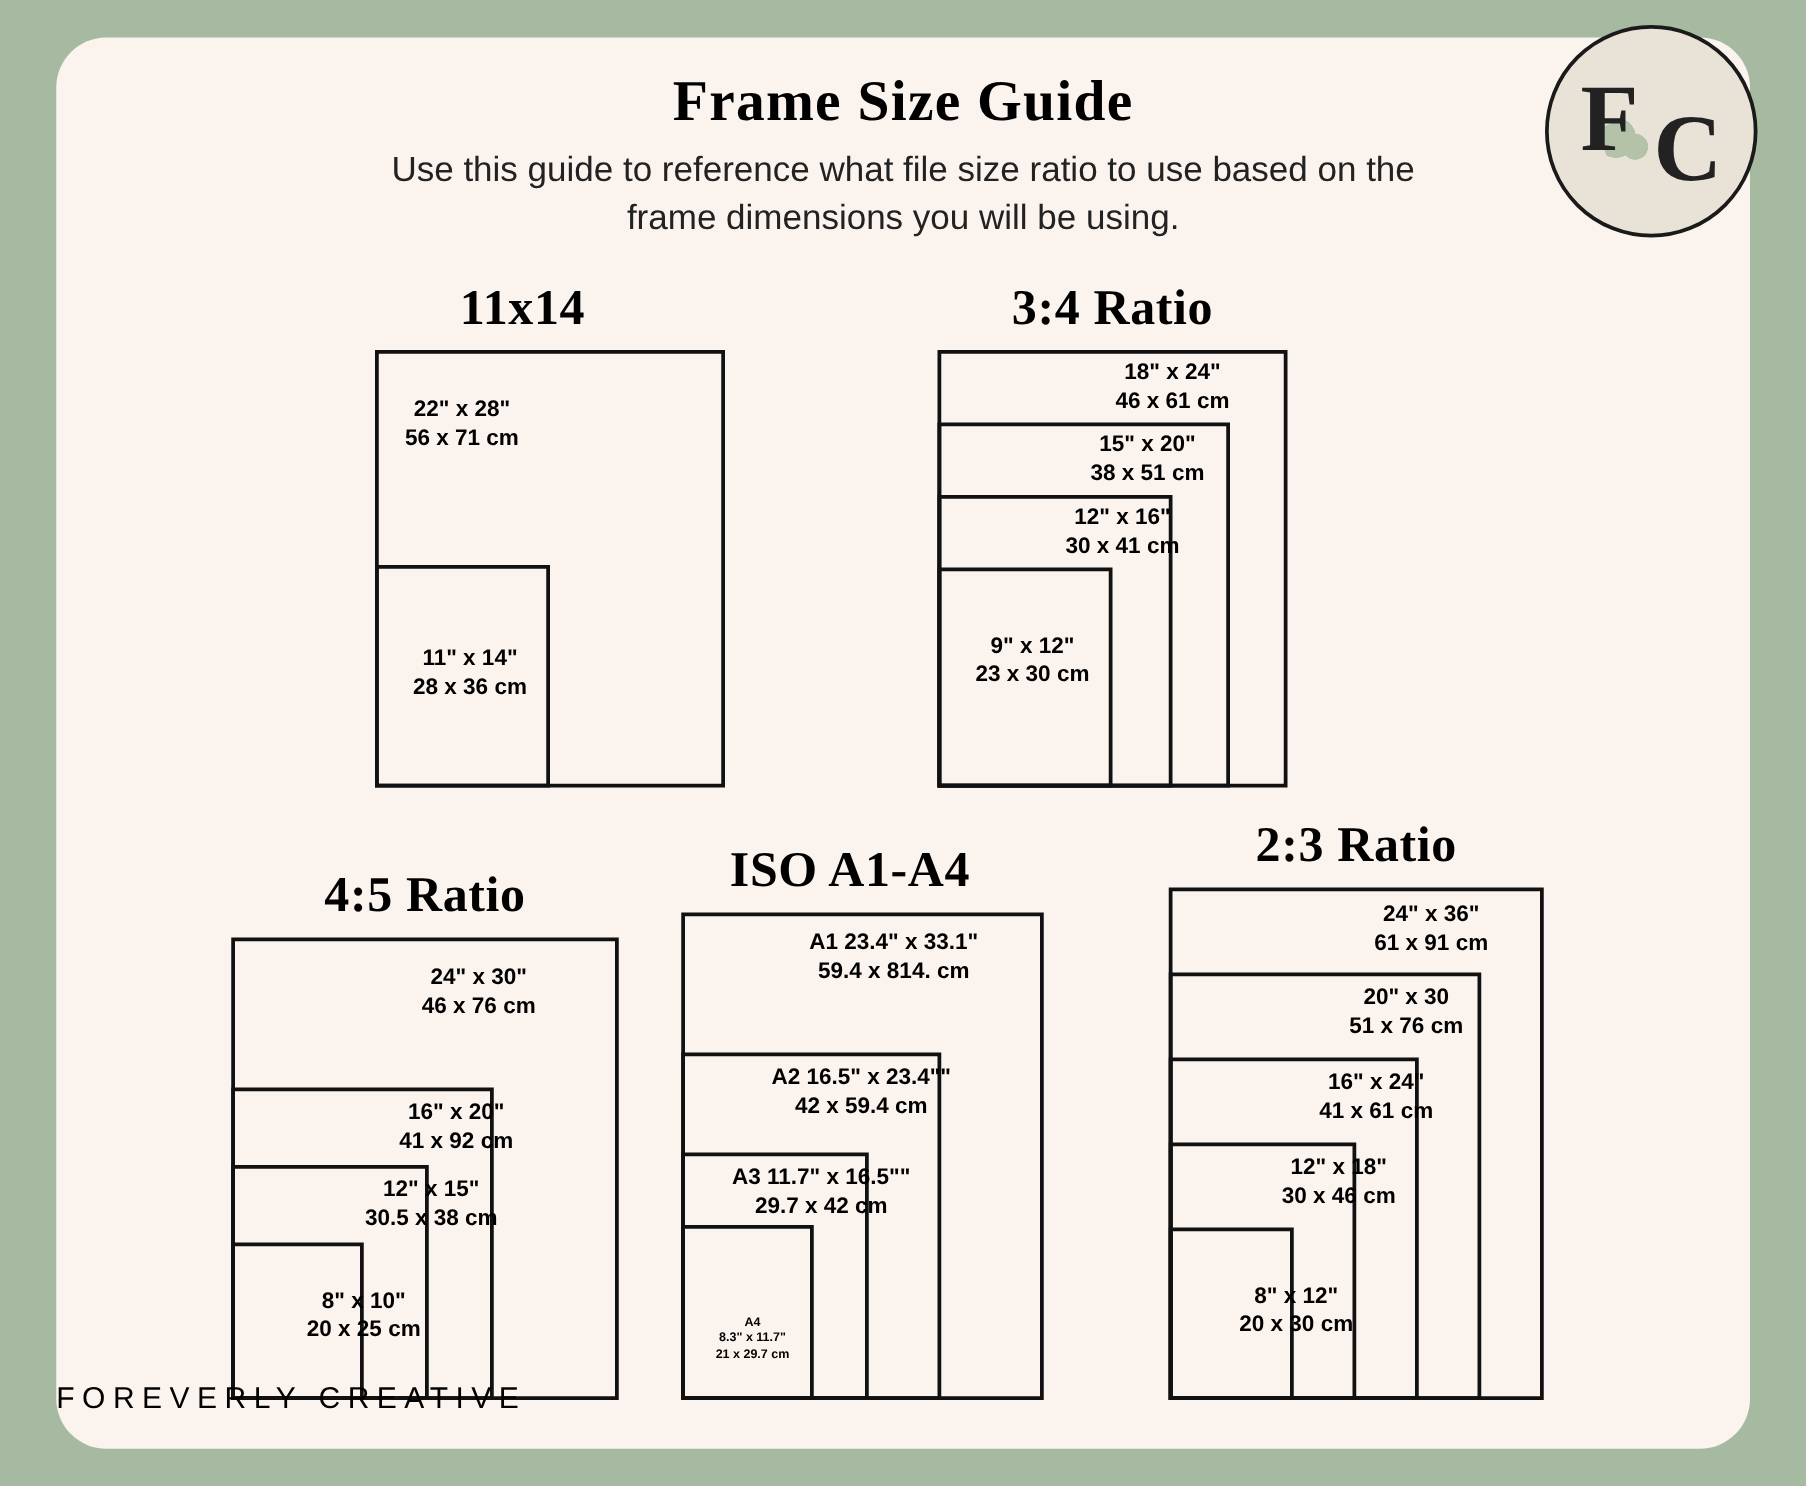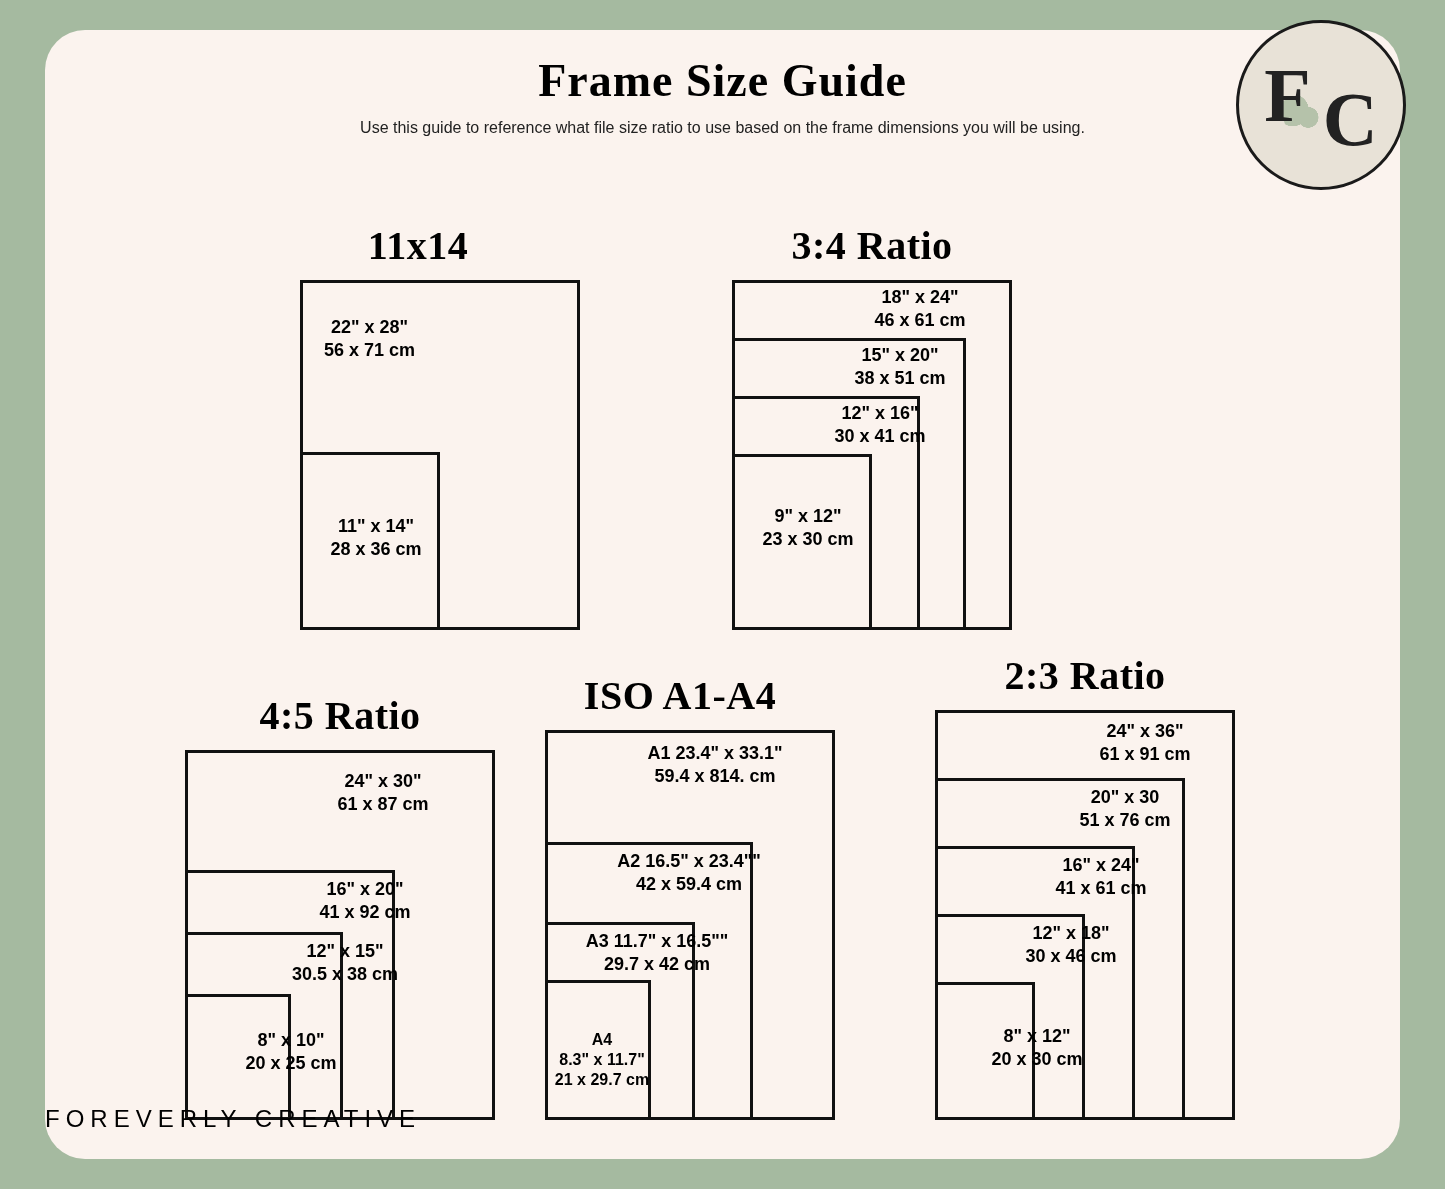--- a/index.html
+++ b/index.html
@@ -19,21 +19,21 @@
     .title {
       font-family: Georgia, "Times New Roman", serif;
       font-weight:900;
       font-size:46px;
       text-align:center;
       padding-top:24px;
       letter-spacing:1px;
     }
     .subtitle {
       text-align:center;
-      font-size:16px;
+      font-size:28px;
       color:#222;
       max-width:840px;
       margin:10px auto 0 auto;
       line-height:1.35;
     }
     .logo {
       position:absolute;
       top:-10px; right:-6px;
       width:170px; height:170px;
       border-radius:50%;
@@ -112,21 +112,21 @@
     <div class="frame" style="width:280px;height:350px;"></div>
     <div class="lbl" style="left:24px; top:36px;">
       <span>22" x 28"</span><span class="line2">56 x 71 cm</span>
     </div>
     <div class="frame" style="width:140px;height:178px;"></div>
     <div class="lbl" style="left:26px; bottom:70px; width:100px; text-align:center;">
       <span>11" x 14"</span><span class="line2">28 x 36 cm</span>
     </div>
   </div>
 
-  <div class="group" style="left:687px; top:250px; width:280px; height:350px;">
+  <div class="group" style="left:705px; top:250px; width:280px; height:350px;">
     <div class="section-title">3:4 Ratio</div>
     <div class="frame" style="width:280px;height:350px;"></div>
     <div class="lbl" style="left:108px; top:6px; text-align:center; width:160px;">
       <span>18" x 24"</span><span class="line2">46 x 61 cm</span>
     </div>
     <div class="frame" style="width:234px;height:292px;"></div>
     <div class="lbl" style="left:88px; top:64px; text-align:center; width:160px;">
       <span>15" x 20"</span><span class="line2">38 x 51 cm</span>
     </div>
     <div class="frame" style="width:188px;height:234px;"></div>
@@ -136,21 +136,21 @@
     <div class="frame" style="width:140px;height:176px;"></div>
     <div class="lbl" style="left:16px; bottom:80px; text-align:center; width:120px;">
       <span>9" x 12"</span><span class="line2">23 x 30 cm</span>
     </div>
   </div>
 
   <div class="group" style="left:140px; top:720px; width:310px; height:370px;">
     <div class="section-title">4:5 Ratio</div>
     <div class="frame" style="width:310px;height:370px;"></div>
     <div class="lbl" style="left:108px; top:20px; text-align:center; width:180px;">
-      <span>24" x 30"</span><span class="line2">61 x 87 cm</span>
+      <span>24" x 30"</span><span class="line2">46 x 76 cm</span>
     </div>
     <div class="frame" style="width:210px;height:250px;"></div>
     <div class="lbl" style="left:90px; top:128px; text-align:center; width:180px;">
       <span>16" x 20"</span><span class="line2">41 x 92 cm</span>
     </div>
     <div class="frame" style="width:158px;height:188px;"></div>
     <div class="lbl" style="left:60px; top:190px; text-align:center; width:200px;">
       <span>12" x 15"</span><span class="line2">30.5 x 38 cm</span>
     </div>
     <div class="frame" style="width:106px;height:126px;"></div>
@@ -167,21 +167,21 @@
     </div>
     <div class="frame" style="width:208px;height:278px;"></div>
     <div class="lbl" style="left:34px; top:120px; text-align:center; width:220px;">
       <span>A2 16.5" x 23.4""</span><span class="line2">42 x 59.4 cm</span>
     </div>
     <div class="frame" style="width:150px;height:198px;"></div>
     <div class="lbl" style="left:2px; top:200px; text-align:center; width:220px;">
       <span>A3 11.7" x 16.5""</span><span class="line2">29.7 x 42 cm</span>
     </div>
     <div class="frame" style="width:106px;height:140px;"></div>
-    <div class="lbl" style="left:-8px; bottom:30px; text-align:center; width:130px; font-size:16px;">
+    <div class="lbl" style="left:-8px; bottom:30px; text-align:center; width:130px; font-size:10px;">
       <span>A4</span>
       <span class="line2">8.3" x 11.7"</span>
       <span class="line2">21 x 29.7 cm</span>
     </div>
   </div>
 
   <div class="group" style="left:890px; top:680px; width:300px; height:410px;">
     <div class="section-title">2:3 Ratio</div>
     <div class="frame" style="width:300px;height:410px;"></div>
     <div class="lbl" style="left:130px; top:10px; text-align:center; width:160px;">

